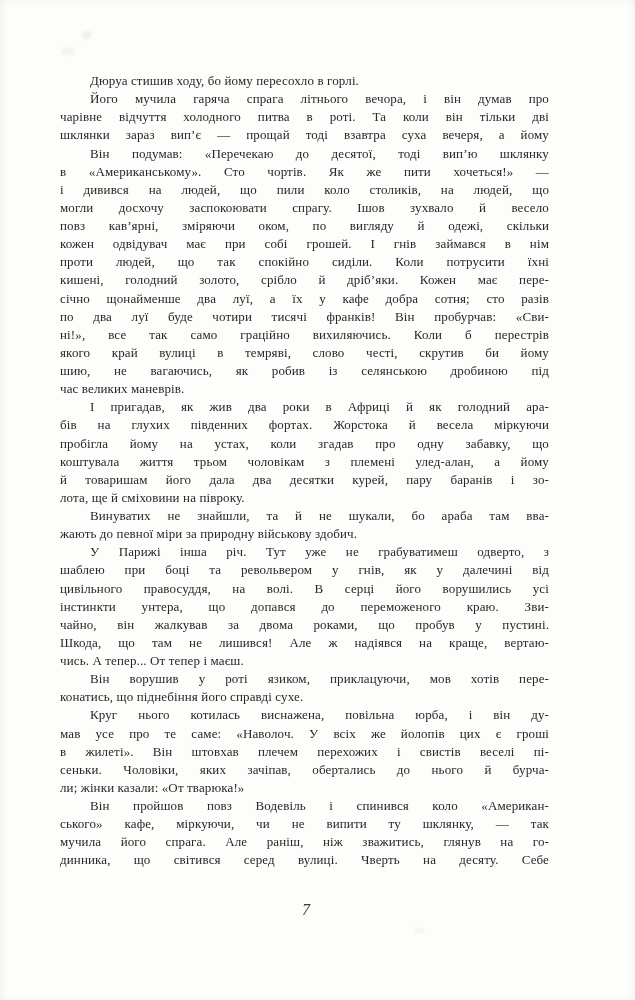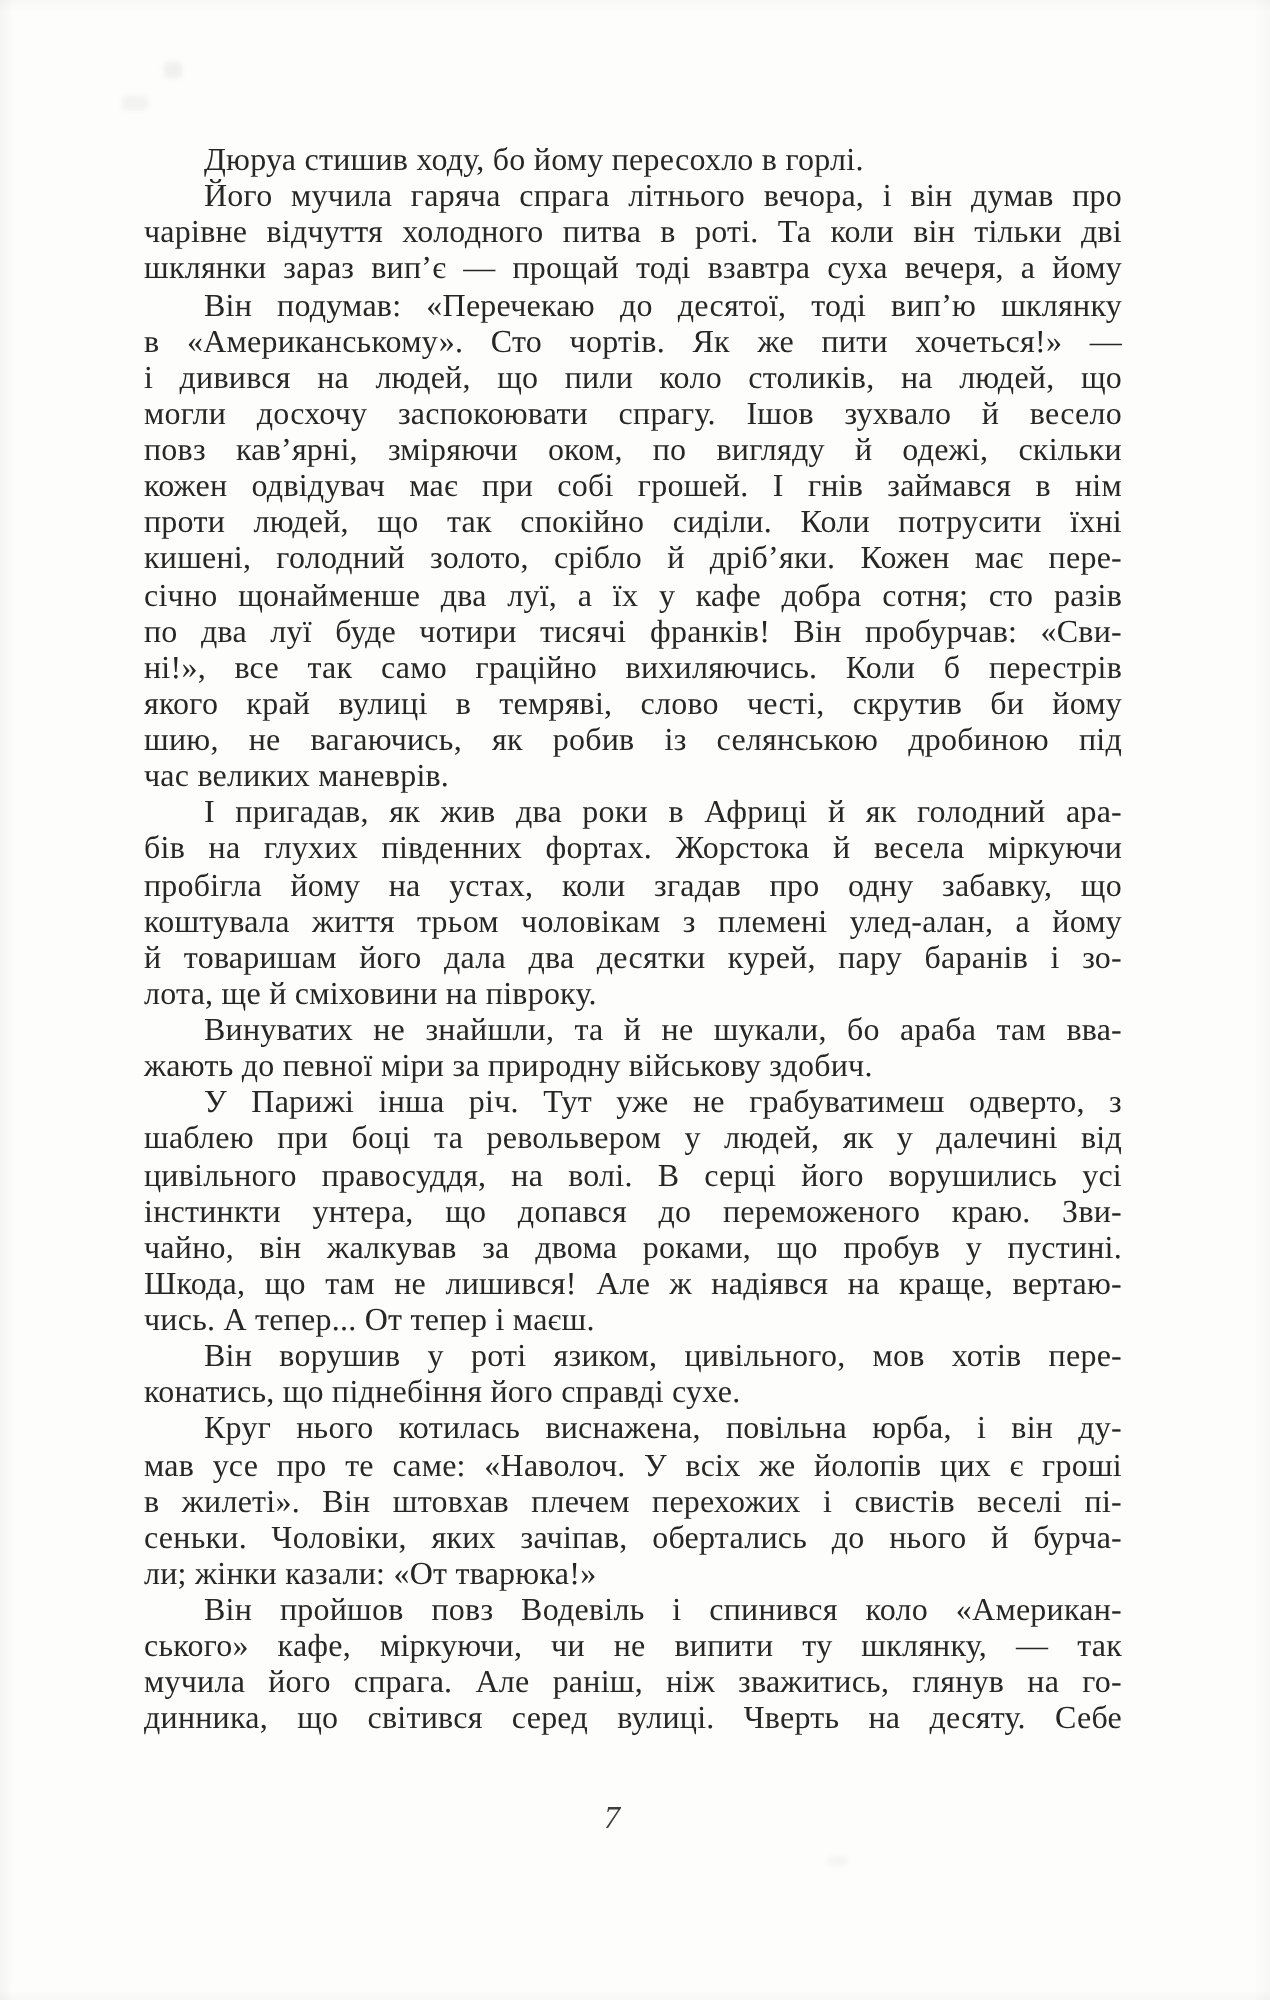--- a/index.html
+++ b/index.html
@@ -34,24 +34,24 @@
     border-radius: 2px;
     filter: blur(1.2px);
     pointer-events: none;
   }
   .smudge.s1 { left: 82px;  top: 31px;  width: 9px;  height: 8px; }
   .smudge.s2 { left: 61px;  top: 48px;  width: 13px; height: 7px; opacity: .8; }
   .smudge.s3 { left: 414px; top: 928px; width: 10px; height: 5px; opacity: .6; }
 
   .text-block {
     position: absolute;
-    left: 72px;
+    left: 60px;
     top: 72px;
     width: 489px;
-    font-size: 16px;
+    font-size: 13px;
     line-height: 18.12px;
     letter-spacing: 0.12px;
     color: #272727;
   }
   .line {
     text-align: justify;
     text-align-last: justify;
     white-space: normal;
   }
   .line.indent { text-indent: 30px; }
@@ -99,27 +99,27 @@
       <div class="line para-last">час великих маневрів.</div>
       <div class="line indent">І пригадав, як жив два роки в Африці й як голодний ара-</div>
       <div class="line">бів на глухих південних фортах. Жорстока й весела міркуючи</div>
       <div class="line">пробігла йому на устах, коли згадав про одну забавку, що</div>
       <div class="line">коштувала життя трьом чоловікам з племені улед-алан, а йому</div>
       <div class="line">й товаришам його дала два десятки курей, пару баранів і зо-</div>
       <div class="line para-last">лота, ще й сміховини на півроку.</div>
       <div class="line indent">Винуватих не знайшли, та й не шукали, бо араба там вва-</div>
       <div class="line para-last">жають до певної міри за природну військову здобич.</div>
       <div class="line indent">У Парижі інша річ. Тут уже не грабуватимеш одверто, з</div>
-      <div class="line">шаблею при боці та револьвером у людей, як у далечині від</div>
+      <div class="line">шаблею при боці та револьвером у гнів, як у далечині від</div>
       <div class="line">цивільного правосуддя, на волі. В серці його ворушились усі</div>
       <div class="line">інстинкти унтера, що допався до переможеного краю. Зви-</div>
       <div class="line">чайно, він жалкував за двома роками, що пробув у пустині.</div>
       <div class="line">Шкода, що там не лишився! Але ж надіявся на краще, вертаю-</div>
       <div class="line para-last">чись. А тепер... От тепер і маєш.</div>
-      <div class="line indent">Він ворушив у роті язиком, цивільного, мов хотів пере-</div>
+      <div class="line indent">Він ворушив у роті язиком, приклацуючи, мов хотів пере-</div>
       <div class="line para-last">конатись, що піднебіння його справді сухе.</div>
       <div class="line indent">Круг нього котилась виснажена, повільна юрба, і він ду-</div>
       <div class="line">мав усе про те саме: «Наволоч. У всіх же йолопів цих є гроші</div>
       <div class="line">в жилеті». Він штовхав плечем перехожих і свистів веселі пі-</div>
       <div class="line">сеньки. Чоловіки, яких зачіпав, обертались до нього й бурча-</div>
       <div class="line para-last">ли; жінки казали: «От тварюка!»</div>
       <div class="line indent">Він пройшов повз Водевіль і спинився коло «Американ-</div>
       <div class="line">ського» кафе, міркуючи, чи не випити ту шклянку, — так</div>
       <div class="line">мучила його спрага. Але раніш, ніж зважитись, глянув на го-</div>
       <div class="line">динника, що світився серед вулиці. Чверть на десяту. Себе</div>

